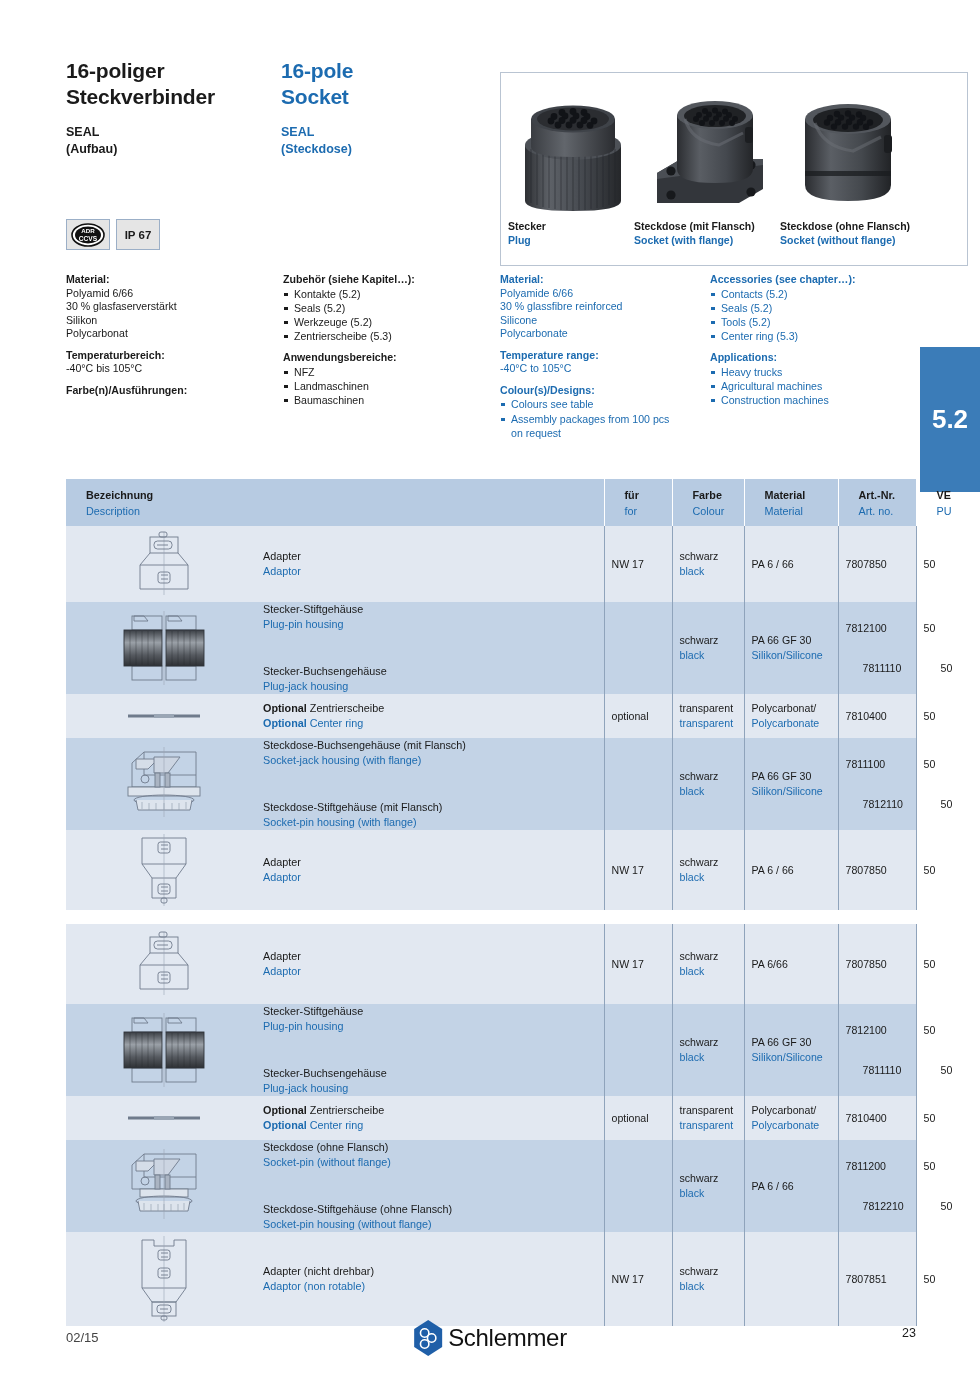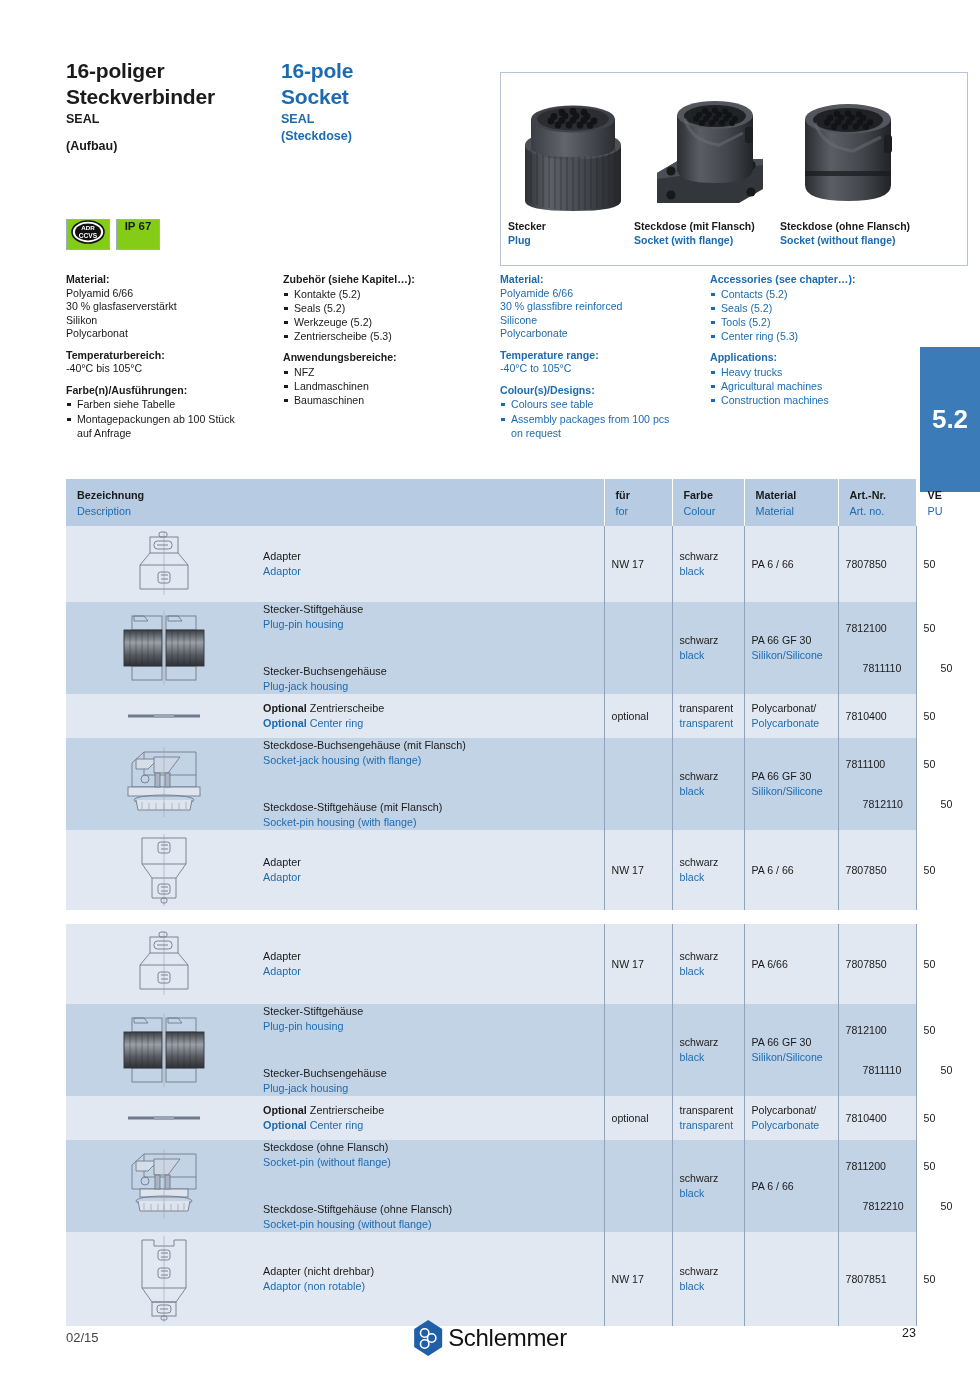--- a/index.html
+++ b/index.html
@@ -15,29 +15,29 @@
   .page { position: relative; width: 980px; height: 1386px; }
 
   
   .header { position: absolute; left: 66px; top: 58px; width: 850px; }
   .title-col { position: absolute; top: 0; }
   .title-de { left: 0; width: 210px; }
   .title-en { left: 215px; width: 220px; }
   .title-main {
     font-size: 21px; font-weight: bold; line-height: 26px; letter-spacing: -0.2px;
   }
-  .title-sub { font-size: 12.5px; font-weight: bold; line-height: 17px; margin-top: 1px; }
+  .title-sub { font-size: 12.5px; font-weight: bold; line-height: 17px; margin-top: 14px; }
   .blue { color: #1c6bb0; }
   .dk { color: #1a1a1a; }
 
   
   .badges { position: absolute; left: 66px; top: 219px; display: flex; gap: 6px; }
   .badge {
-    width: 44px; height: 31px; background: #84cc16; border: 1px solid #9bafc7;
-    display: flex; justify-content: center;
+    width: 44px; height: 31px; background: #e5e5e5; border: 1px solid #9bafc7;
+    display: flex; align-items: center; justify-content: center;
   }
   .badge-ip { font-size: 11.5px; font-weight: bold; color: #1a1a1a; }
   .cert-svg { display:block; }
 
   
   .photo-panel {
     position: absolute; left: 500px; top: 72px; width: 468px; height: 194px;
     border: 1px solid #b9c4d2; background: #ffffff;
   }
   .photos { position: relative; width: 100%; height: 146px; }
@@ -70,21 +70,21 @@
     background: #3b7cb8; color: #ffffff;
     font-size: 26px; font-weight: bold;
     display: flex; align-items: center; justify-content: center;
   }
 
   
   .table-wrap { position: absolute; left: 66px; top: 479px; width: 850px; }
   table.cat { border-collapse: collapse; width: 850px; table-layout: fixed; }
   table.cat td, table.cat th { vertical-align: middle; text-align: left; }
   .thead-row td {
-    background: #b7cbe2; height: 47px; padding: 5px 6px 5px 11px;
+    background: #b7cbe2; height: 47px; padding: 5px 6px 5px 20px;
     border-right: 1px solid #ffffff; vertical-align: top;
   }
   .thead-row td:last-child { border-right: none; }
   .th-de { font-size: 10.8px; font-weight: bold; line-height: 16px; color: #1a1a1a; }
   .th-en { font-size: 10.8px; font-weight: normal; line-height: 16px; color: #1c6bb0; }
 
   .r-light td { background: #e2e8f1; }
   .r-dark  td { background: #c3d3e6; }
   .cat td.cell {
     border-right: 1px solid #8fa3bb;
@@ -123,21 +123,21 @@
 </head>
 <body>
 
 <div class="page">
 
   <div class="header">
     <div class="title-col title-de">
       <div class="title-main dk">16-poliger</div>
       <div class="title-main dk">Steckverbinder</div>
       <div class="title-sub dk">SEAL</div>
-      <div class="title-sub dk" style="margin-top:10px">(Aufbau)</div>
+      <div class="title-sub dk" style="margin-top:0">(Aufbau)</div>
     </div>
     <div class="title-col title-en">
       <div class="title-main blue">16-pole</div>
       <div class="title-main blue">Socket</div>
       <div class="title-sub blue">SEAL</div>
       <div class="title-sub blue" style="margin-top:0">(Steckdose)</div>
     </div>
   </div>
 
   <div class="badges">
@@ -316,25 +316,20 @@
     <h4>Material:</h4>
     <p>Polyamid 6/66</p>
     <p>30 % glasfaserverstärkt</p>
     <p>Silikon</p>
     <p>Polycarbonat</p>
     <div class="gap"></div>
     <h4>Temperaturbereich:</h4>
     <p>-40°C bis 105°C</p>
     <div class="gap"></div>
     <h4>Farbe(n)/Ausführungen:</h4>
-    <ul>
-      <li>Farben siehe Tabelle</li>
-      <li>Montagepackungen ab 100 Stück</li>
-      <li class="cont">auf Anfrage</li>
-    </ul>
   </div>
 
   <div class="spec col-de2">
     <h4>Zubehör (siehe Kapitel…):</h4>
     <ul>
       <li>Kontakte (5.2)</li>
       <li>Seals (5.2)</li>
       <li>Werkzeuge (5.2)</li>
       <li>Zentrierscheibe (5.3)</li>
     </ul>

